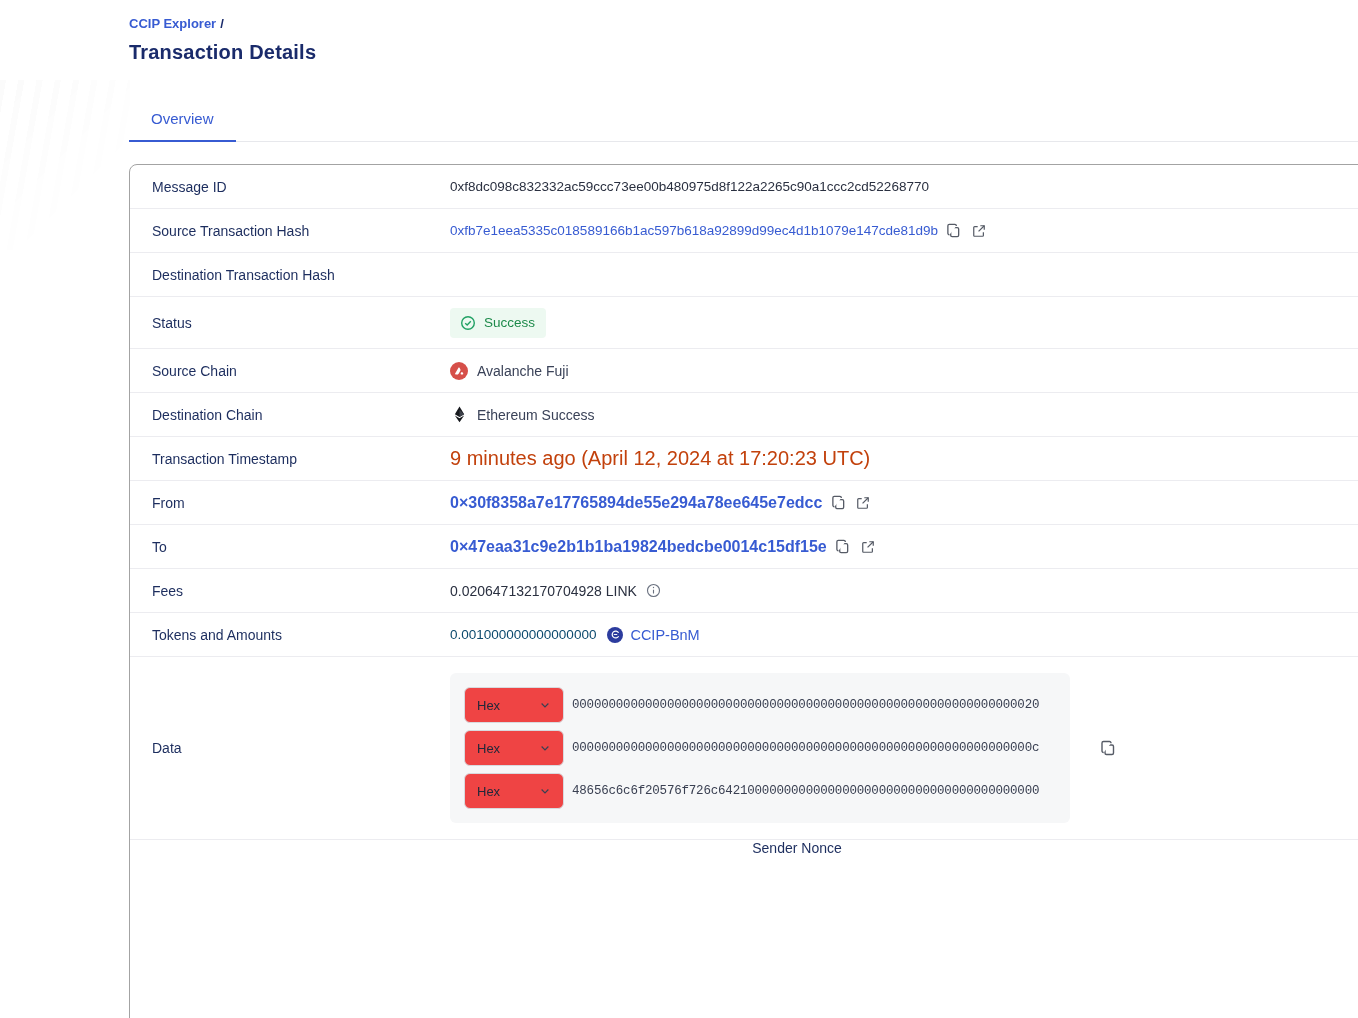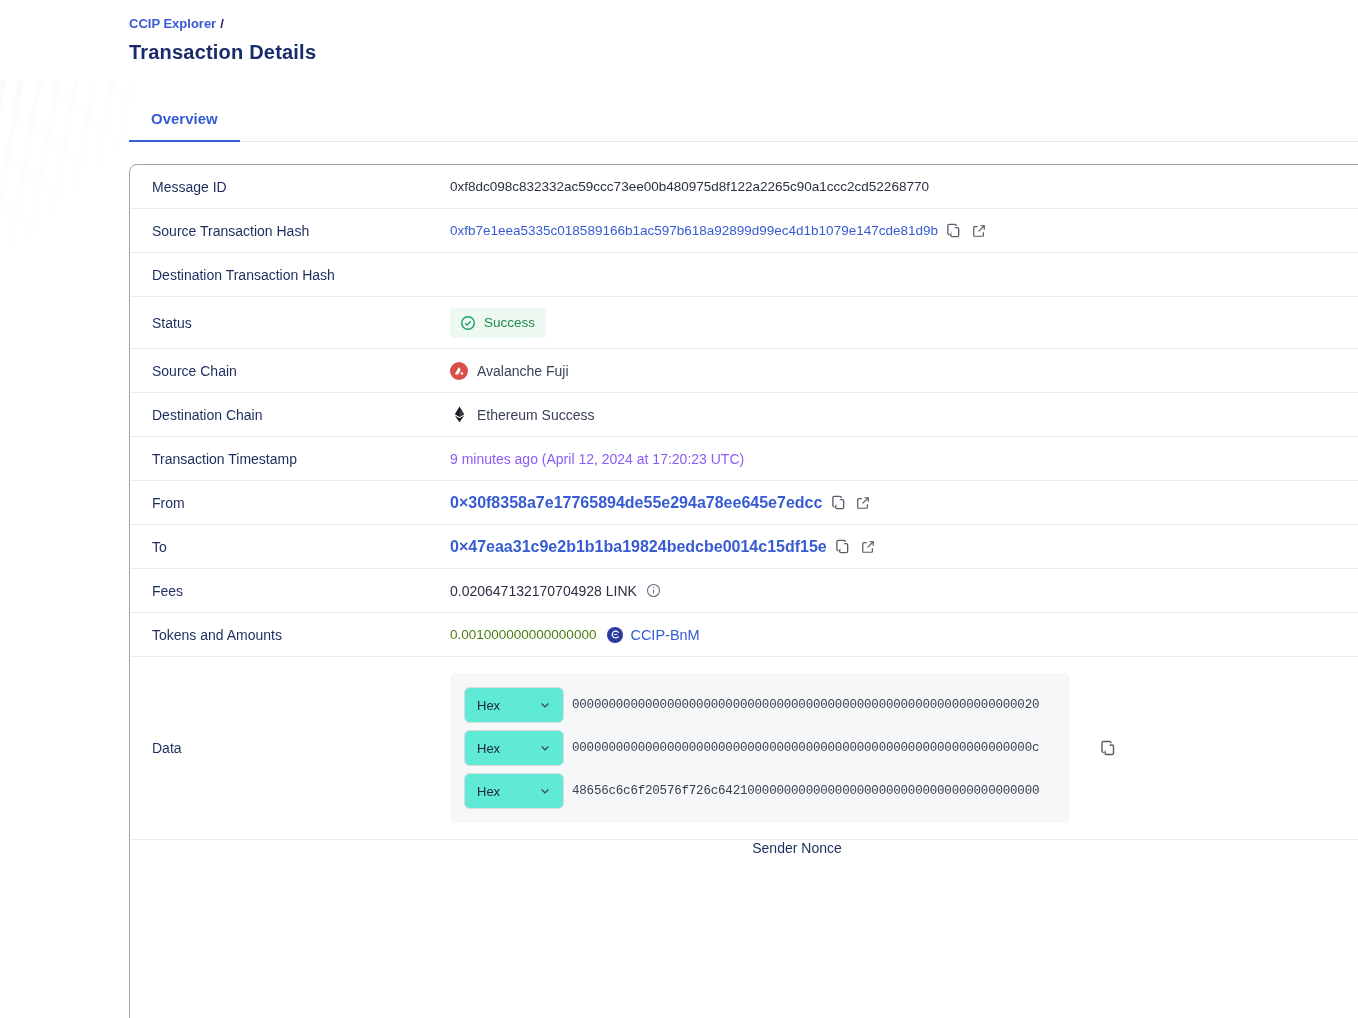--- a/index.html
+++ b/index.html
@@ -10,21 +10,21 @@
     opacity:.5; pointer-events:none;
     -webkit-mask-image:linear-gradient(135deg,#000 0%,transparent 75%);
     mask-image:linear-gradient(135deg,#000 0%,transparent 75%); }
   .wrap { position:relative; margin-left:129px; width:1314px; padding-top:14px; }
 
   .breadcrumb { font-size:13px; font-weight:700; color:#375bd2; }
   .breadcrumb .sep { color:#1a2b6b; font-weight:700; margin-left:4px; }
   .page-title { margin-top:9px; font-size:20px; font-weight:800; color:#1a2b6b; letter-spacing:.2px; }
 
   .tabs { margin-top:36px; border-bottom:1px solid #e7e8ec; }
-  .tab { display:inline-block; padding:10px 22px 13px 22px; font-size:15px; font-weight:700;
+  .tab { display:inline-block; padding:10px 22px 13px 22px; font-size:15px; font-weight:400;
     color:#375bd2; border-bottom:2px solid #375bd2; margin-bottom:-1px; cursor:pointer; }
 
   .card { margin-top:22px; margin-bottom:56px; border:1px solid #a3a3a3; border-radius:8px; background:#fff; }
   .row { display:flex; align-items:center; min-height:44px; border-bottom:1px solid #ececf0; }
   .row:last-child { border-bottom:none; }
   .row-label { flex:0 0 320px; padding-left:22px; font-size:14px; color:#1c2d5e; }
   .row-value { display:flex; align-items:center; gap:7px; font-size:13.5px; color:#2a3040; padding-right:20px; }
   .row-status { min-height:52px; }
   .row-nonce { min-height:48px;flex-direction:column; }
 
@@ -33,28 +33,28 @@
 
   .icon-btn { display:inline-flex; align-items:center; justify-content:center; width:18px; height:18px;
     cursor:pointer; color:#565b66; }
   .icon-btn svg { display:block; }
 
   .badge { display:inline-flex; align-items:center; gap:7px; background:#edf9f1; color:#1d8a4a;
     border-radius:4px; padding:6px 11px 6px 9px; font-size:13.5px; font-weight:400; }
 
   .chain { display:inline-flex; align-items:center; gap:9px; font-size:14px; color:#3a4258; }
 
-  .token-amount { font-size:13.5px; color:#4d7c0f; }
+  .token-amount { font-size:13.5px; color:#0c4a6e; }
 
   .row-data { align-items:center; padding:16px 0; }
   .data-panel { background:#f6f7f8; border-radius:6px; padding:14px 14px; width:620px; }
   .hex-line { display:flex; align-items:center; gap:8px; margin-bottom:7px; }
   .hex-line:last-child { margin-bottom:0; }
   .hex-select { display:inline-flex; align-items:center; justify-content:space-between;
-    width:100px; height:36px; background:#5eead4; border:1px solid #d8dade; border-radius:6px;
+    width:100px; height:36px; background:#ef4444; border:1px solid #d8dade; border-radius:6px;
     padding:0 12px; font-size:13px; color:#23283a; cursor:pointer; flex:0 0 100px; }
   .hex-text { font-family:"Liberation Mono","DejaVu Sans Mono",monospace; font-size:12.5px;
     color:#3a4052; letter-spacing:-0.2px; white-space:nowrap; }
   .data-copy { margin-left:22px; }
 
   .info-icon { color:#6b7280; display:inline-flex; }
 
   .av-circle { width:18px; height:18px; border-radius:50%; background:#d64f49; display:inline-flex;
     align-items:center; justify-content:center; }
   .token-circle { width:16px; height:16px; border-radius:50%; background:#2c3c9e; display:inline-flex;
@@ -152,21 +152,21 @@
               </svg>
           </span>
           <span>Ethereum Success</span>
         </span>
       </div>
     </div>
 
     <div class="row">
       <div class="row-label">Transaction Timestamp</div>
       <div class="row-value">
-        <span style="font-size:14px;color:#8b5cf6">9 minutes ago (April 12, 2024 at 17:20:23 UTC)</span>
+        <span style="font-size:20px;color:#c2410c">9 minutes ago (April 12, 2024 at 17:20:23 UTC)</span>
       </div>
     </div>
 
     <div class="row">
       <div class="row-label">From</div>
       <div class="row-value">
         <a class="link-strong">0×30f8358a7e17765894de55e294a78ee645e7edcc</a>
         <span class="icon-btn">
           <svg width="15" height="15" viewBox="0 0 16 16" fill="none" stroke="currentColor" stroke-width="1.4">
               <rect x="5" y="5" width="8.5" height="9.5" rx="1.5"></rect>

